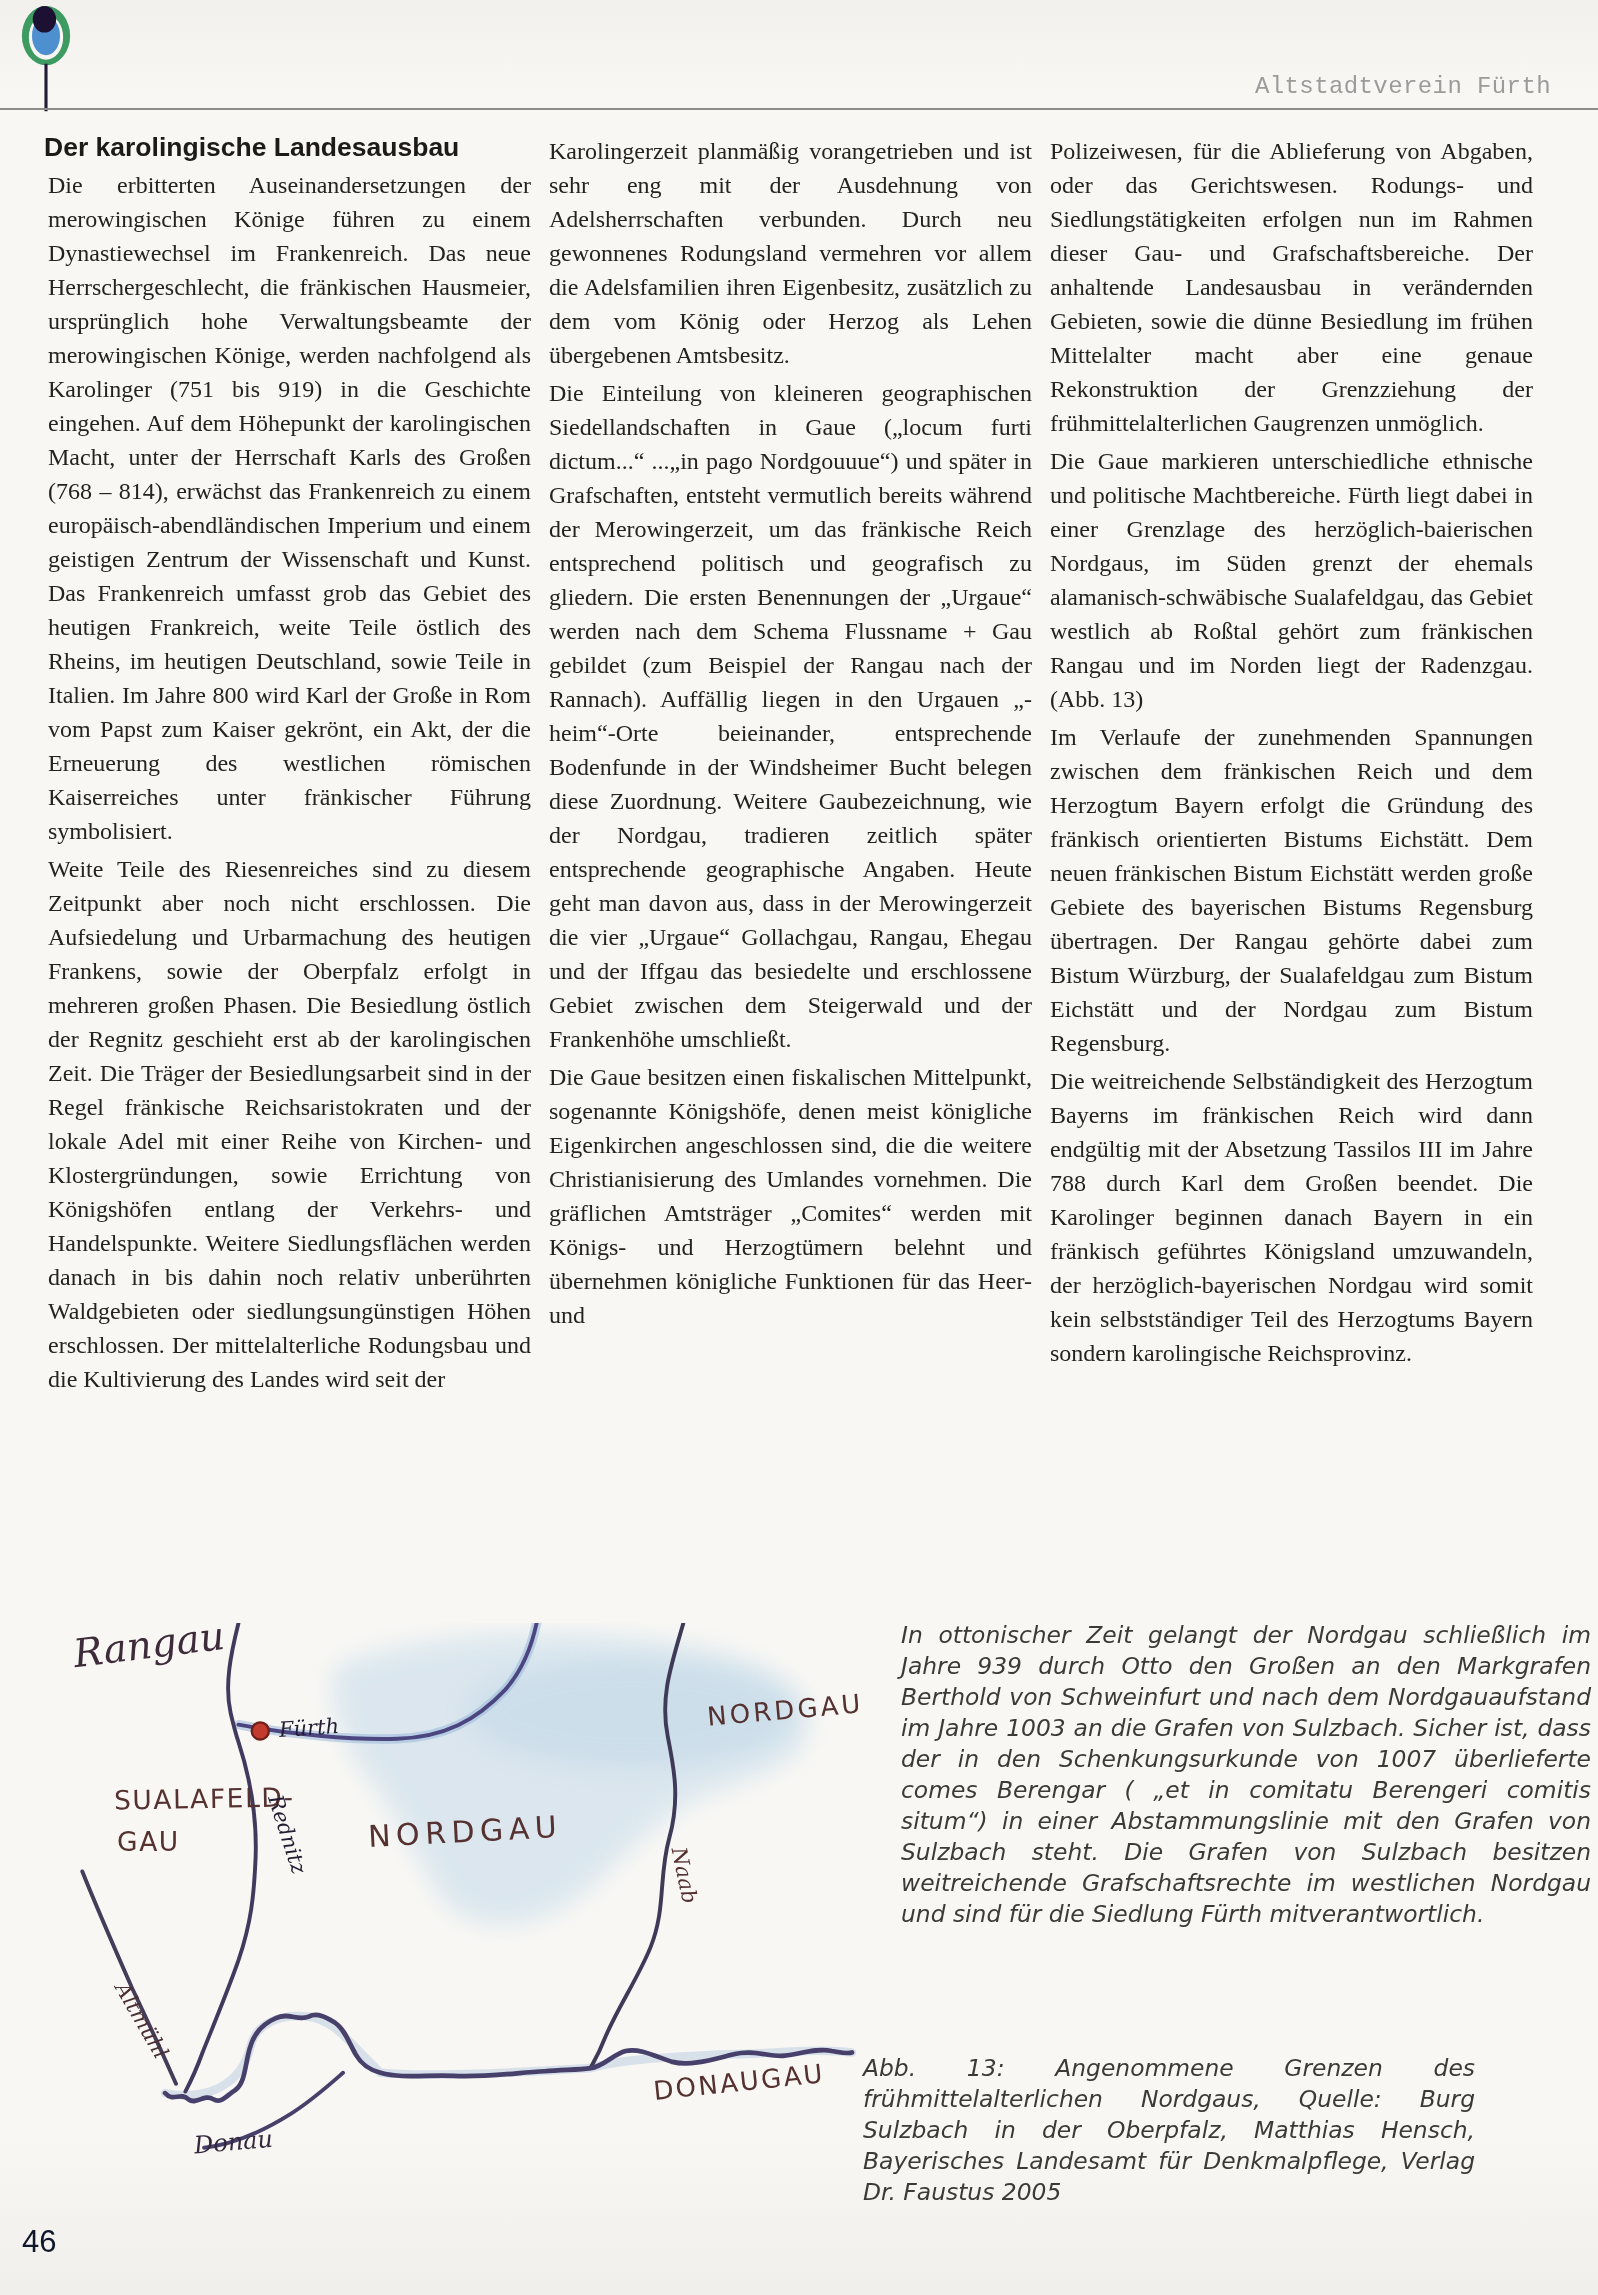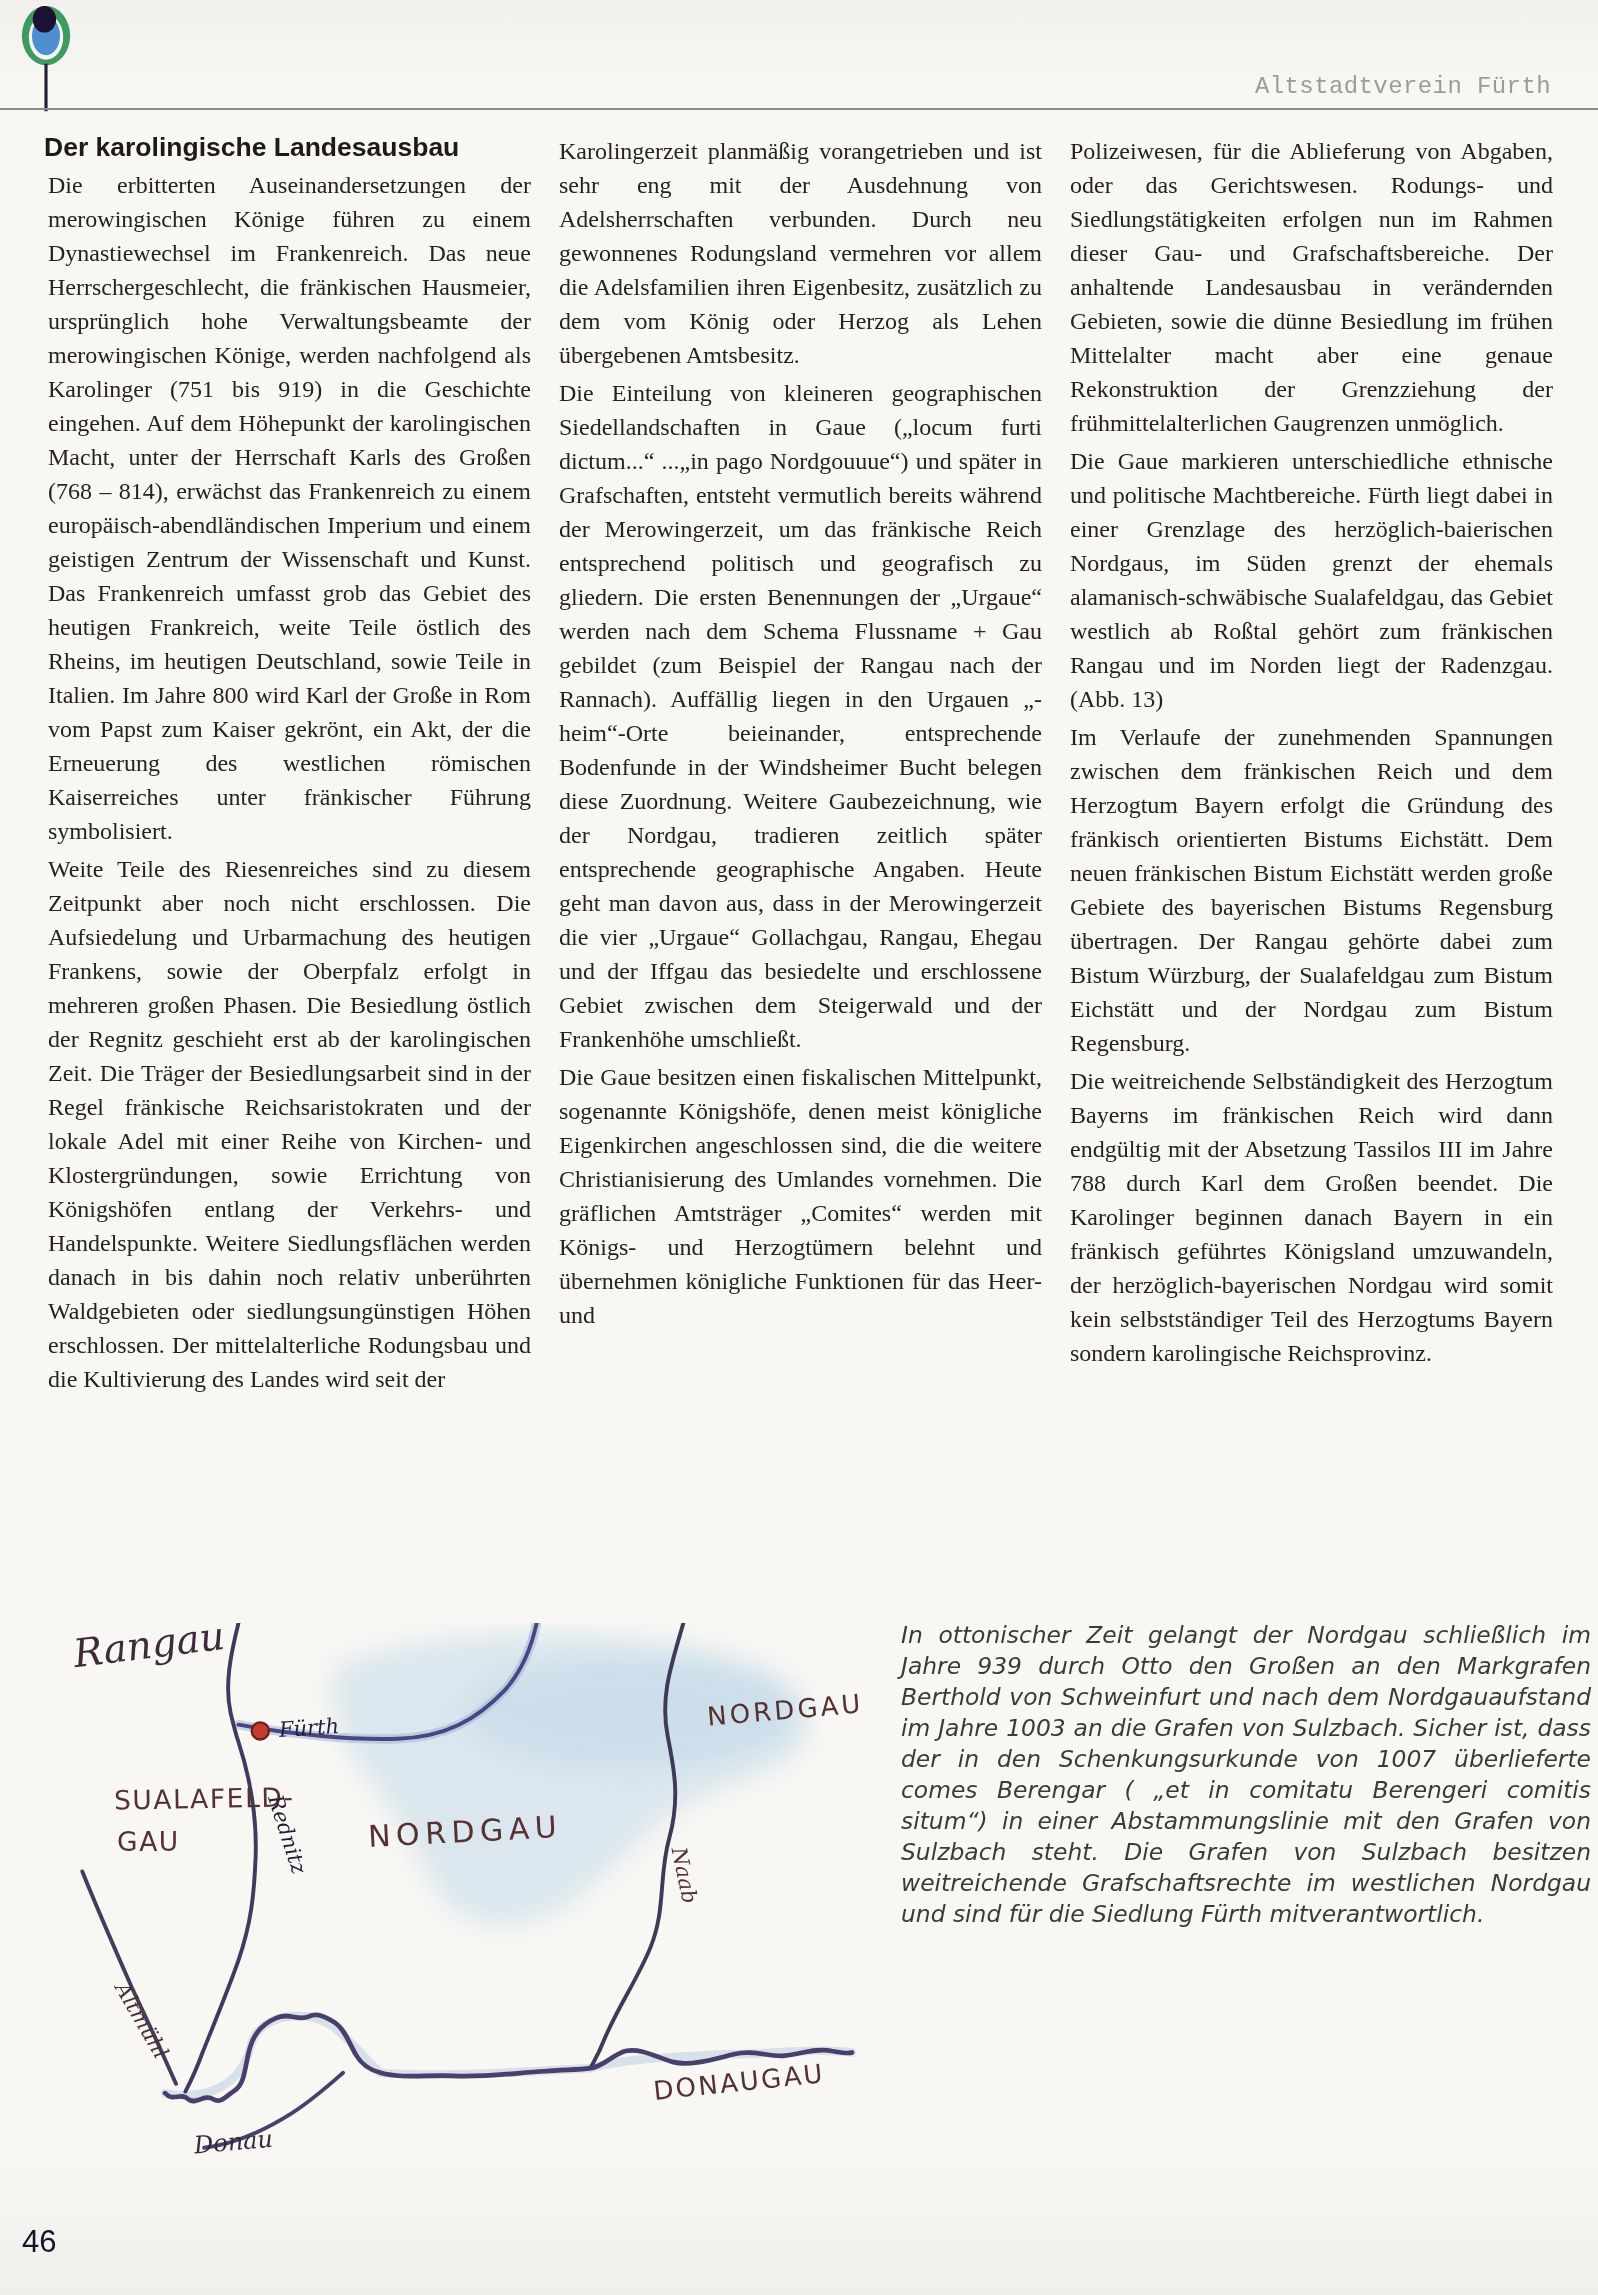--- a/index.html
+++ b/index.html
@@ -10,21 +10,21 @@
   }
   .page{position:absolute;inset:0;}
   
   .logo{position:absolute;left:17px;top:3.1px;}
   .header-title{
     position:absolute;top:73px;right:47px;font-family:Liberation Mono, monospace;
     font-size:24px;color:#9b9b9b;letter-spacing:0.4px;
   }
   .header-rule{position:absolute;top:108px;left:0;width:100%;height:2.3px;background:#8e8c8a;}
   
-  .columns{position:absolute;left:44px;top:130px;width:1526px;display:flex;gap:20px;}
+  .columns{position:absolute;left:44px;top:130px;width:1526px;display:flex;gap:10px;}
   .col{width:491px;font-size:24px;line-height:34px;text-align:justify;}
   .col p{margin:4px;}
   .col h2{
     font-family:"Liberation Sans",sans-serif;font-size:26.5px;line-height:34px;
     margin:0 0 3.1px 0;color:#1e1a18;letter-spacing:0;
   }
   .col h2.spaced{margin-top:37px;}
   
   .note{
     position:absolute;left:901px;top:1620px;width:690px;
@@ -110,16 +110,17 @@
   <div class="maplabel hand-caps" style="left:117px;top:1826px;font-size:26.5px;letter-spacing:1.6px;">GAU</div>
   <div class="maplabel hand-caps" style="left:368px;top:1814px;font-size:30px;letter-spacing:5.5px;transform:rotate(-3deg);">NORDGAU</div>
   <div class="maplabel hand-caps" style="left:707px;top:1695px;font-size:26px;letter-spacing:3.1px;transform:rotate(-5deg);">NORDGAU</div>
   <div class="maplabel hand-caps" style="left:653px;top:2067px;font-size:26px;letter-spacing:2.3px;transform:rotate(-6deg);">DONAUGAU</div>
   <div class="maplabel hand-script" style="left:194px;top:2128px;font-size:24px;color:#35283c;transform:rotate(-5deg);">Donau</div>
   <div class="maplabel hand-script" style="left:131px;top:1978px;font-size:21px;color:#4a3035;transform:rotate(60deg);transform-origin:left top;">Altmühl</div>
   <div class="maplabel hand-script" style="left:286px;top:1792px;font-size:21px;color:#241d33;transform:rotate(72deg);transform-origin:left top;">Rednitz</div>
   <div class="maplabel hand-script" style="left:690px;top:1845px;font-size:21px;color:#553130;transform:rotate(78deg);transform-origin:left top;">Naab</div>
 
   <div class="note">In ottonischer Zeit gelangt der Nordgau schließlich im Jahre 939 durch Otto den Großen an den Markgrafen Berthold von Schweinfurt und nach dem Nordgauaufstand im Jahre 1003 an die Grafen von Sulzbach. Sicher ist, dass der in den Schenkungsurkunde von 1007 überlieferte comes Berengar ( „et in comitatu Berengeri comitis situm“) in einer Abstammungslinie mit den Grafen von Sulzbach steht. Die Grafen von Sulzbach besitzen weitreichende Grafschaftsrechte im westlichen Nordgau und sind für die Siedlung Fürth mitverantwortlich.</div>
+  <div class="caption">Abb. 13: Angenommene Grenzen des frühmittelalterlichen Nordgaus, Quelle: Burg Sulzbach in der Oberpfalz, Matthias Hensch, Bayerisches Landesamt für Denkmalpflege, Verlag Dr. Faustus 2005</div>
 
   <div class="pagenum">46</div>
 </div>
 
 
 </body></html>

